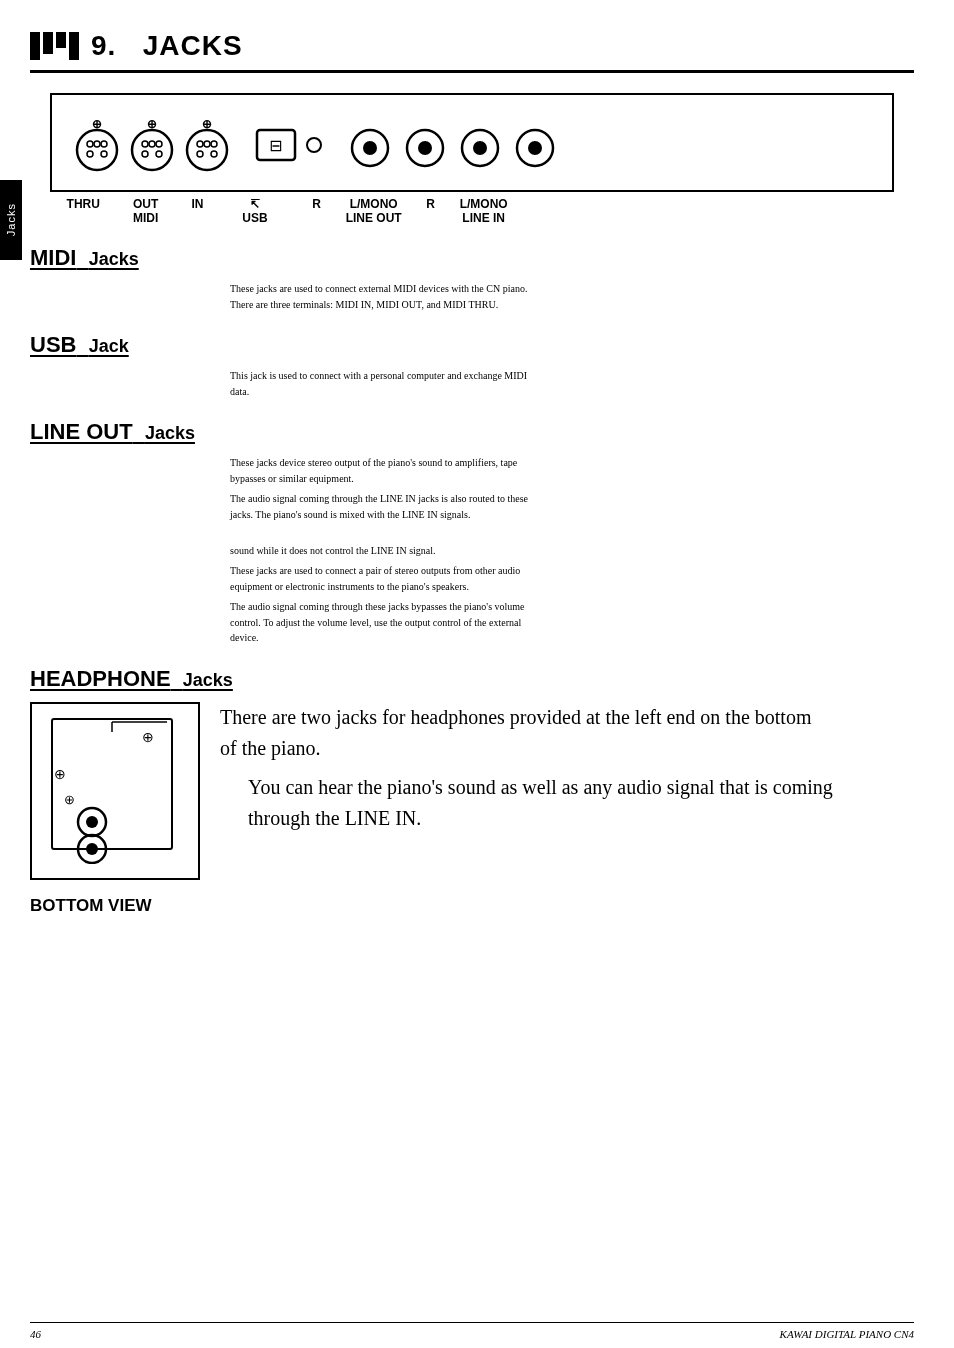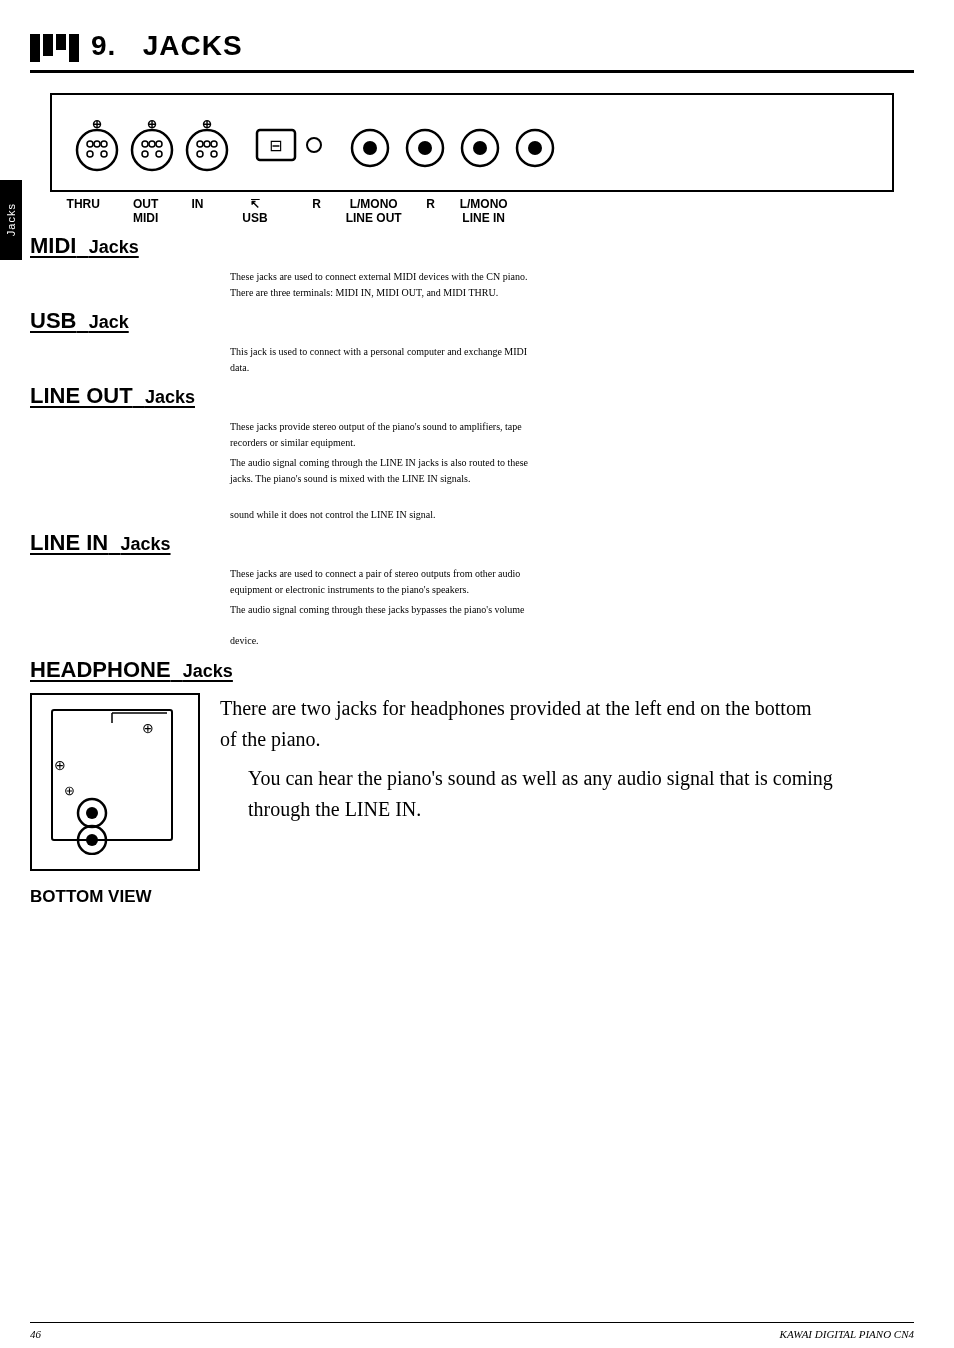--- a/index.html
+++ b/index.html
@@ -36,21 +36,21 @@
 
     .main-content {
       margin-left: 30px;
       margin-right: 40px;
       padding-top: 30px;
     }
 
     
     .page-title-area {
       display: flex;
-      align-items: flex-end;
+      align-items: center;
       border-bottom: 3px solid #000;
       padding-bottom: 8px;
       margin-bottom: 20px;
     }
     .title-icon {
       display: flex;
       gap: 3px;
       margin-right: 12px;
     }
     .title-icon .bar {
@@ -82,21 +82,21 @@
       min-height: 90px;
     }
 
     
     .section-heading {
       font-size: 22px;
       font-weight: bold;
       font-family: Arial, sans-serif;
       text-decoration: underline;
       text-underline-offset: 3px;
-      margin: 8px 0 10px 0;
+      margin: 20px 0 10px 0;
     }
     .section-heading .small-caps {
       font-size: 18px;
       font-family: Arial, sans-serif;
     }
 
     .section-text {
       margin-left: 200px;
       line-height: 1.55;
       font-size: 10px;
@@ -281,39 +281,35 @@
       <span>data.</span>
     </p>
   </div>
 
   <div>
     <h2 class="section-heading">
       <span>LINE OUT</span>
       &nbsp;<span class="small-caps">Jacks</span>
     </h2>
     <div class="section-text">
-      <p><span>These jacks provide stereo output of the piano's sound to amplifiers, tape</span><br>
-      <span>recorders or similar equipment.</span></p>
+      <p><span>These jacks device stereo output of the piano's sound to amplifiers, tape</span><br>
+      <span>bypasses or similar equipment.</span></p>
       <p style="margin-top:5px;"><span>The audio signal coming through the LINE IN jacks is also routed to these</span><br>
       <span>jacks.  The piano's sound is mixed with the LINE IN signals.</span></p>
       <p style="margin-top:5px;"><br>
       <span>sound while it does not control the LINE IN signal.</span></p>
     </div>
   </div>
 
   <div>
-    <h2 class="section-heading">
-      <span>LINE IN</span>
-      &nbsp;<span class="small-caps">Jacks</span>
-    </h2>
     <div class="section-text">
       <p><span>These jacks are used to connect a pair of stereo outputs from other audio</span><br>
       <span>equipment or electronic instruments to the piano's speakers.</span></p>
       <p style="margin-top:5px;"><span>The audio signal coming through these jacks bypasses the piano's volume</span><br>
-      <br>
+      <span>control.  To adjust the volume level, use the output control of the external</span><br>
       <span>device.</span></p>
     </div>
   </div>
 
   <div>
     <h2 class="section-heading">
       <span>HEADPHONE</span>
       &nbsp;<span class="small-caps">Jacks</span>
     </h2>
 

